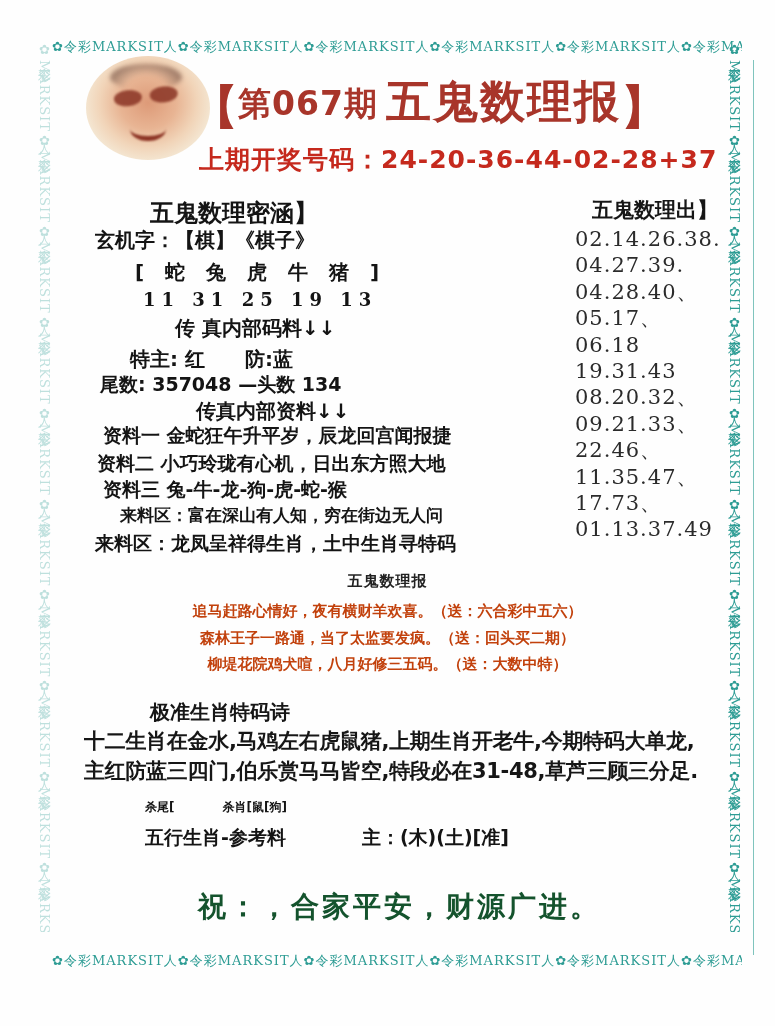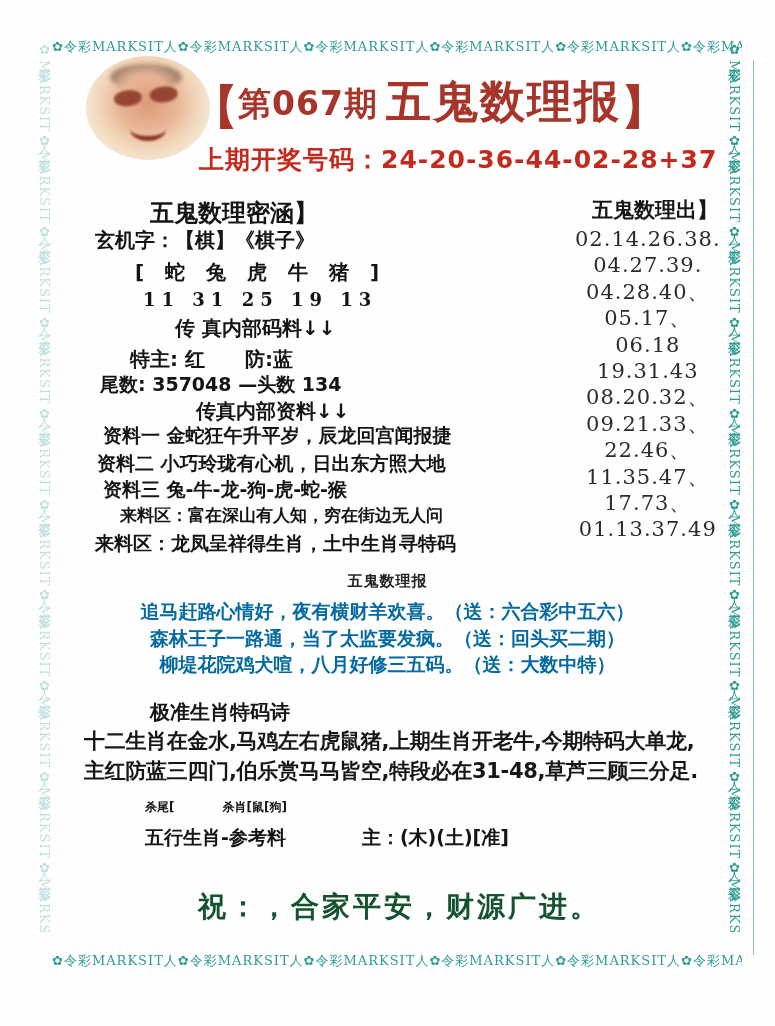--- a/index.html
+++ b/index.html
@@ -57,28 +57,28 @@
   #ll-6 {left:196px; top:398px;}
   #ll-7 {left:103px; top:423px; font-size:19px;}
   #ll-8 {left:97px;  top:451px; font-size:19px;}
   #ll-9 {left:103px; top:477px; font-size:19px;}
   #ll-10{left:92px;  top:504px; font-size:17px;margin-left:28px;}
   #ll-11{left:95px;  top:531px; font-size:19px;}
 
   
   #rc-h{position:absolute; left:592px; top:196px; font-size:21px; font-weight:bold; white-space:nowrap;}
   .rc-nums{position:absolute; left:575px; top:226px; font-family:"DejaVu Serif", serif;
-    font-size:21px; color:#2b2b2b; line-height:26.4px; letter-spacing:1px;text-align:center;}
+    font-size:21px; color:#2b2b2b; line-height:26.4px; letter-spacing:1px;}
   .rc-nums div{white-space:nowrap;}
 
   
   .mid-title{position:absolute; left:70px; top:572px; width:635px; text-align:center;
     font-size:15px; font-weight:bold; letter-spacing:1px; color:#222;}
   .poems{position:absolute; left:70px; top:598px; width:635px; text-align:center;
-    font-size:19px; font-weight:bold; line-height:26.5px; color:#0369a1;}
+    font-size:15px; font-weight:bold; line-height:26.5px; color:#c2410c;}
   .poems div{white-space:nowrap;}
 
   
   .sp-title{position:absolute; left:150px; top:699px; font-size:20px; font-weight:bold;}
   .sp-line{position:absolute; white-space:nowrap; font-weight:bold; font-size:21px; letter-spacing:-0.3px;}
   .sp0{left:84px; top:727px;}
   .sp1{left:84px; top:757px;}
 
   
   .bt{position:absolute; white-space:nowrap; font-weight:bold; color:#141414;}

